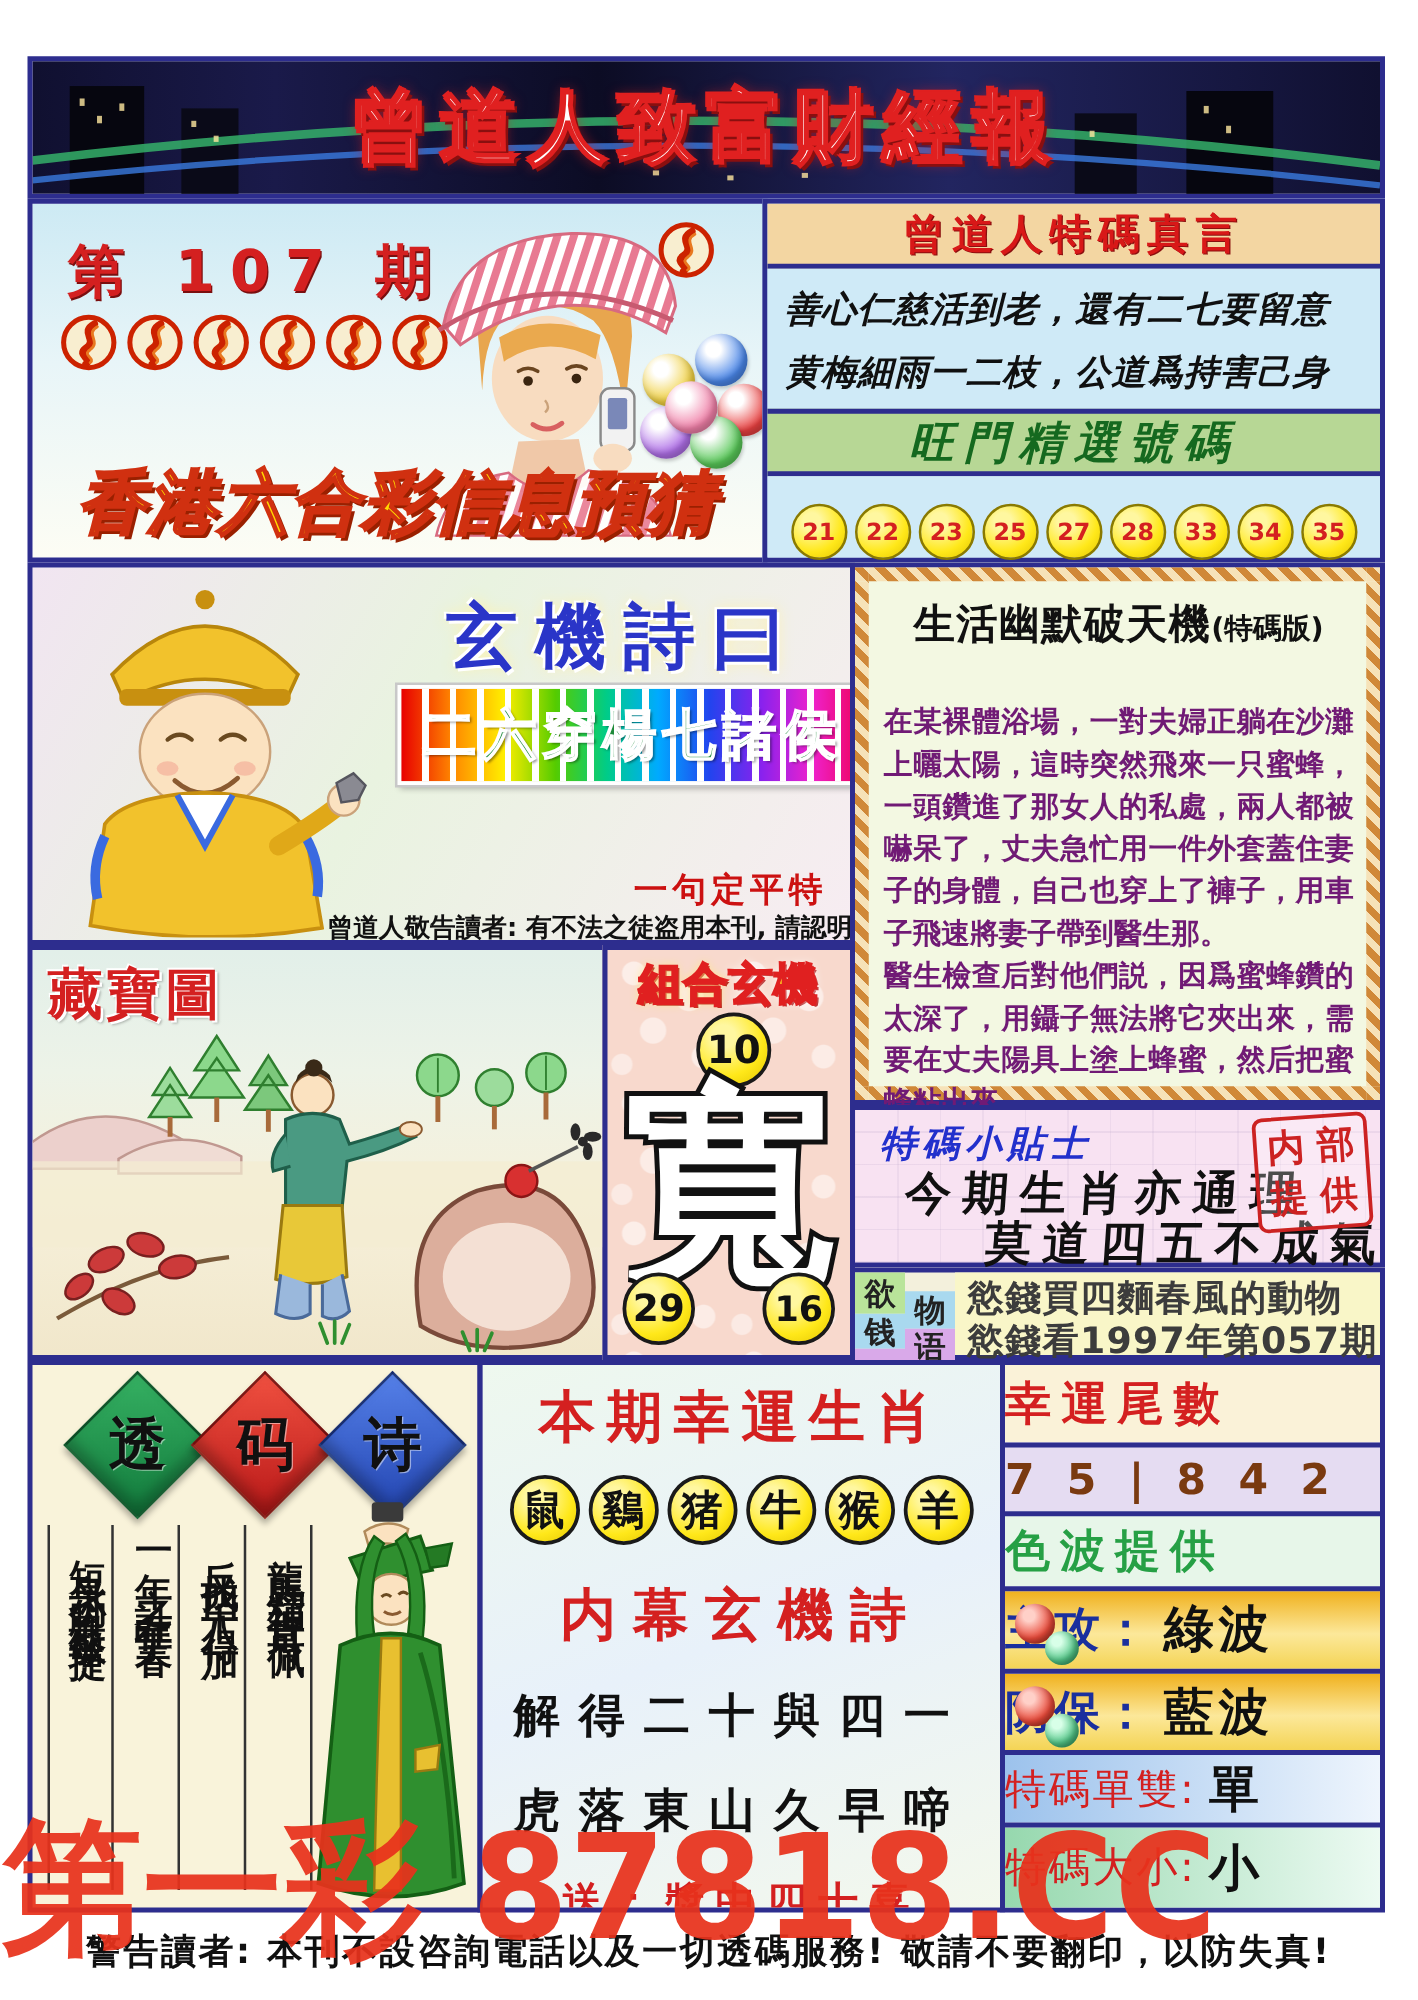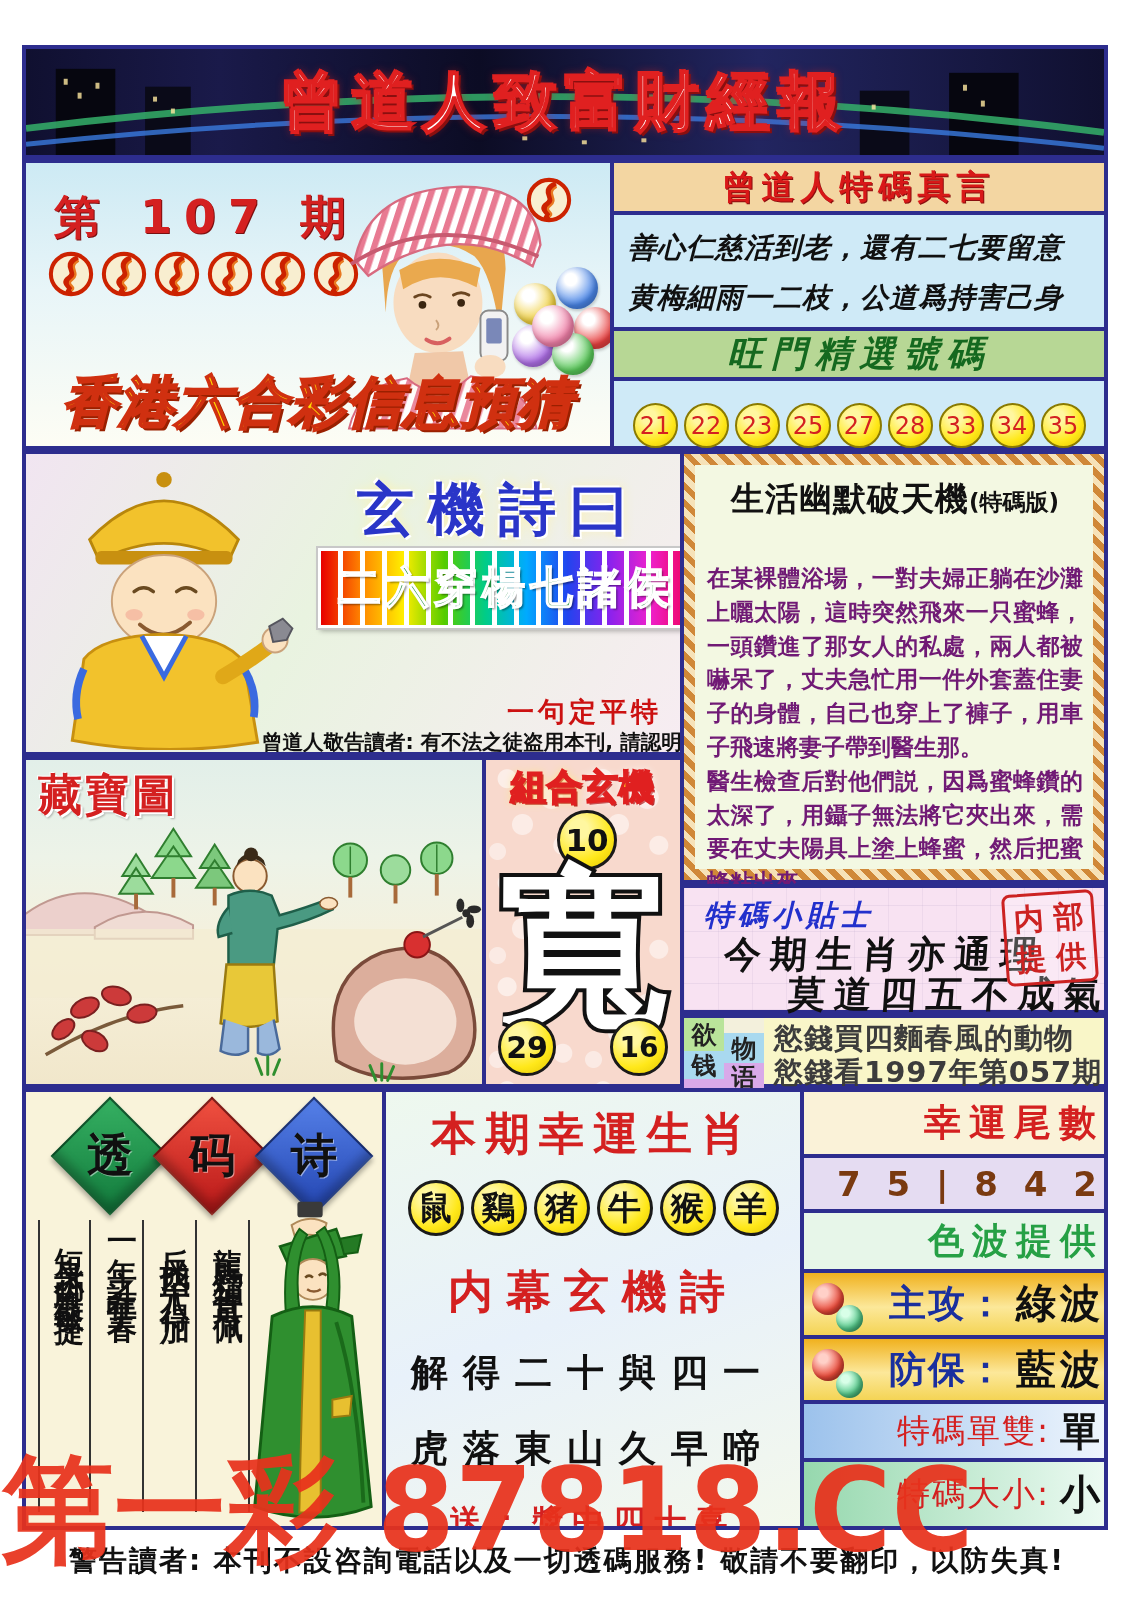--- a/index.html
+++ b/index.html
@@ -43,21 +43,21 @@
   text-shadow:1px 1px 0 #8a0f0f; }
 .maxim-verse { height:112px; background:#cfeaf7; padding:8px 12px 0 14px; }
 .maxim-verse div { font-size:28px; font-weight:bold; font-style:italic; color:#101010;
   line-height:1.78; letter-spacing:1px; white-space:nowrap; }
 .maxim-numhead { height:54px; background:#b7d795; border-top:4px solid #2d2d8e; border-bottom:4px solid #2d2d8e;
   display:flex; align-items:center; justify-content:center; }
 .maxim-numhead span { color:#15691f; font-size:36px; font-weight:bold; font-style:italic; letter-spacing:8px; }
 .maxim-balls { height:65px; background:#cfeaf7; display:flex; align-items:center; justify-content:center; gap:6px; }
 .num-ball { width:45px; height:45px; border-radius:50%; flex:0 0 auto;
   background:radial-gradient(circle at 35% 30%, #fff7a0 0 18%, #ffe81a 62%, #e2c400);
-  border:2px solid #8a7a00; color:#d42020; font-weight:normal; font-size:24px;
+  border:2px solid #8a7a00; color:#d42020; font-weight:bold; font-size:19px;
   display:flex; align-items:center; justify-content:center;margin-top:24px; }
 
 
 .mystery { left:22px; top:450px; width:662px; height:306px;
   background:linear-gradient(120deg,#f1e5f1 0%,#e9f3e0 45%,#f7ecf2 100%); overflow:hidden; }
 .oldman { position:absolute; left:4px; bottom:2px; width:268px; height:280px; }
 .mys-title { position:absolute; left:290px; top:18px; width:366px; text-align:center;
   font-size:57px; font-weight:bold; color:#2a35c8; letter-spacing:14px; white-space:nowrap;
   text-shadow:2px 2px 0 #ffffff, -2px -2px 0 #ffffff, 0 0 12px #fff2a8; }
 .rainbow { position:absolute; left:292px; top:94px; width:376px; height:80px;
@@ -164,21 +164,21 @@
 .zodiac-ball { width:56px; height:56px; border-radius:50%;
   background:radial-gradient(circle at 35% 30%, #fff7a0 0 18%, #ffe81a 62%, #e2c400);
   border:3px solid #1a1a1a; color:#111; font-weight:bold; font-size:33px;
   display:flex; align-items:center; justify-content:center; }
 .inner-title { margin-top:26px; color:#d42020; font-size:45px; font-weight:bold; letter-spacing:13px; white-space:nowrap; }
 .poem-line { margin-top:26px; color:#101010; font-size:37px; font-weight:bold; letter-spacing:15px; white-space:nowrap; }
 .gift-line { margin-top:26px; color:#d42020; font-size:32px; font-weight:bold; letter-spacing:9px; white-space:nowrap; }
 
 
 .waves { left:800px; top:1088px; width:308px; height:442px; background:#fff; display:flex; flex-direction:column; }
-.wrow { display:flex; align-items:center; justify-content:flex-end; position:relative; }
+.wrow { display:flex; align-items:center; justify-content:flex-start; position:relative; }
 .wrow + .wrow { border-top:4px solid #2d2d8e; }
 .w-tailtitle { height:62px; background:#faf2d8; }
 .w-tailtitle span { color:#d42020; font-size:37px; font-weight:bold; letter-spacing:8px; }
 .w-tailnums { height:56px; background:#e5dcf2; }
 .w-tailnums span { color:#7a3a10; font-size:34px; font-weight:bold; letter-spacing:7px; white-space:nowrap; }
 .w-wavetitle { height:60px; background:#e7f6e9; }
 .w-wavetitle span { color:#26a045; font-size:36px; font-weight:bold; letter-spacing:8px; }
 .w-gold { height:66px; background:linear-gradient(180deg,#f0b11e 0%,#fce89a 55%,#f4d455 100%); }
 .w-blue { height:58px; background:linear-gradient(90deg,#9cc2ec,#eef5fd); }
 .w-green { height:68px; background:linear-gradient(90deg,#96d8ae,#ecfaf2); }

